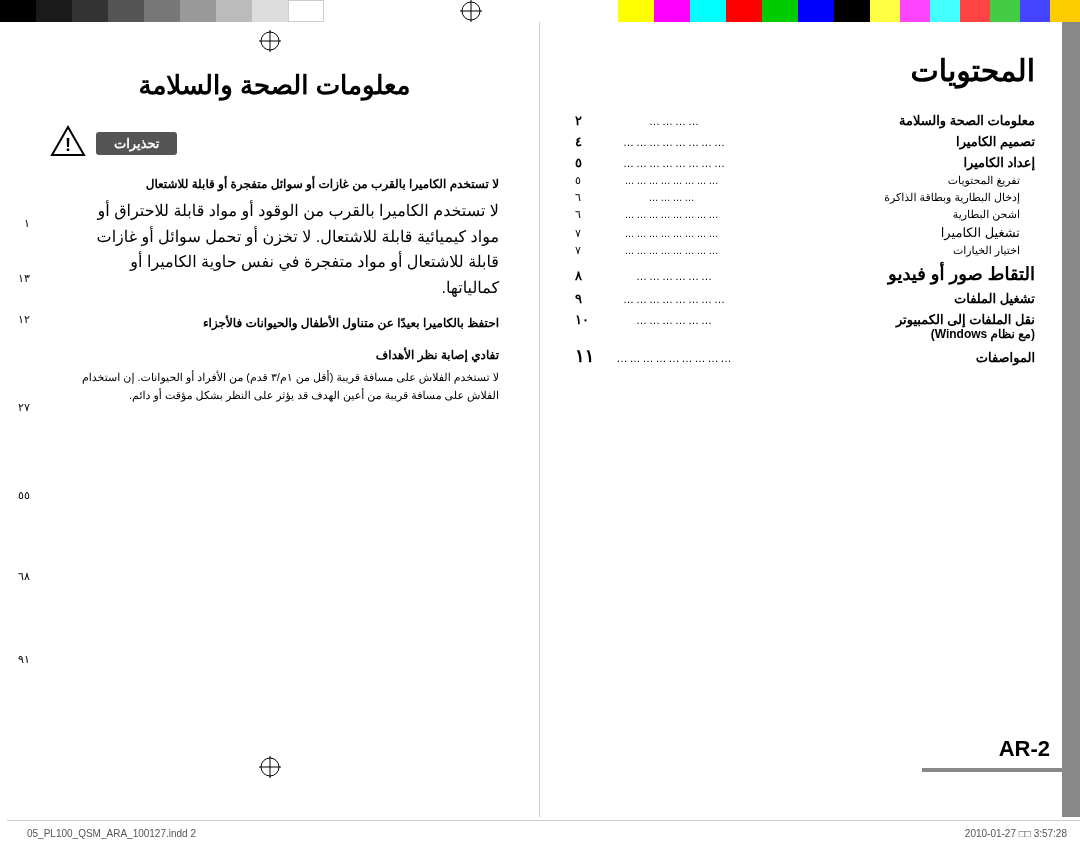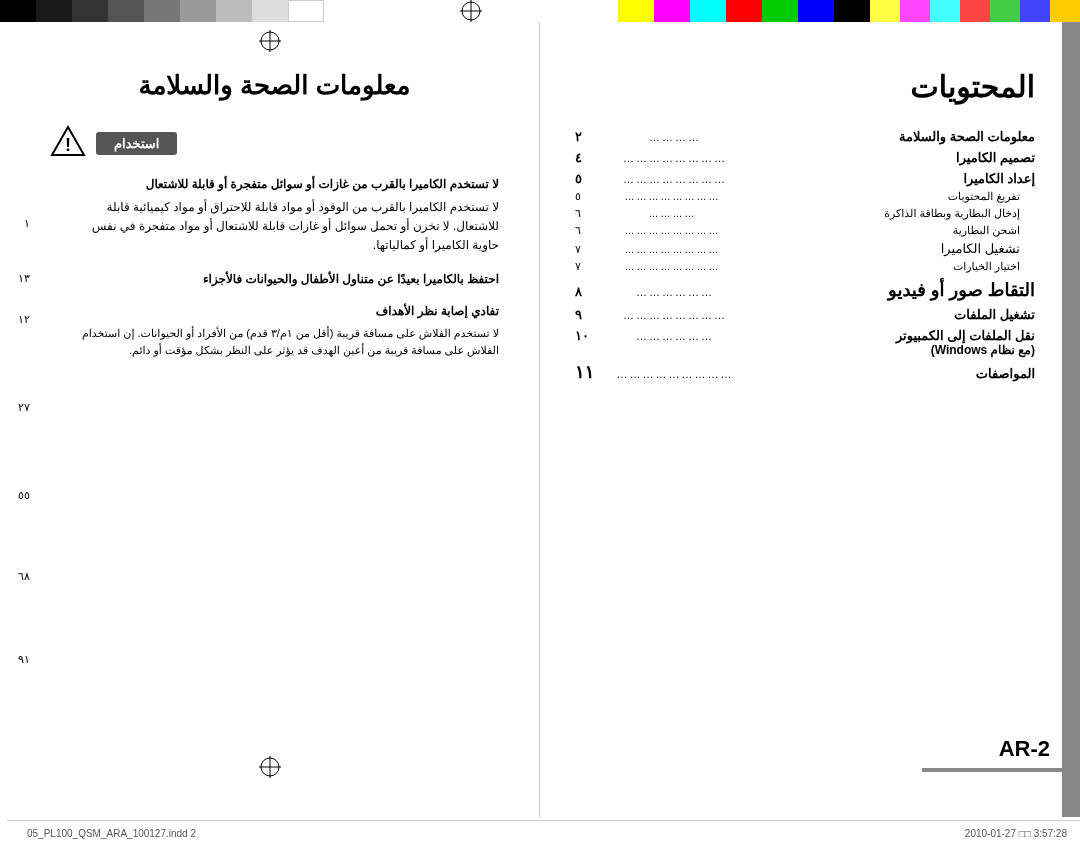--- a/index.html
+++ b/index.html
@@ -59,42 +59,42 @@
       <svg width="22" height="22" viewBox="0 0 22 22">
         <circle cx="11" cy="11" r="9" fill="none" stroke="#000" stroke-width="1"></circle>
         <line x1="11" y1="0" x2="11" y2="22" stroke="#000" stroke-width="1"></line>
         <line x1="0" y1="11" x2="22" y2="11" stroke="#000" stroke-width="1"></line>
       </svg>
     </div>
 
     <h1 style="font-size:26px;font-weight:bold;text-align:center;margin-top:28px;margin-bottom:22px;direction:rtl;color:#000;font-family:Arial,sans-serif;">معلومات الصحة والسلامة</h1>
 
     <div style="display:flex;flex-direction:row;align-items:center;justify-content:flex-end;gap:10px;margin-bottom:12px;">
-      <div style="background:#555;color:#fff;padding:4px 18px;font-size:13px;font-weight:bold;border-radius:3px;direction:rtl;">استخدام</div>
+      <div style="background:#555;color:#fff;padding:4px 18px;font-size:13px;font-weight:bold;border-radius:3px;direction:rtl;">تحذيرات</div>
       <div>
         <svg width="36" height="36" viewBox="0 0 36 36">
           <polygon points="18,4 34,32 2,32" fill="#fff" stroke="#000" stroke-width="2"></polygon>
           <text x="18" y="28" text-anchor="middle" font-size="18" font-weight="bold" fill="#000">!</text>
         </svg>
       </div>
     </div>
 
     <div style="position:absolute;left:18px;top:195px;display:flex;flex-direction:column;gap:0px;font-size:11px;color:#000;">
       <div style="margin-bottom:2px;">١</div>
       <div style="margin-top:40px;">١٣</div>
       <div style="margin-top:28px;">١٢</div>
       <div style="margin-top:75px;">٢٧</div>
       <div style="margin-top:75px;">٥٥</div>
       <div style="margin-top:68px;">٦٨</div>
       <div style="margin-top:70px;">٩١</div>
     </div>
 
     <div style="margin-bottom:14px;direction:rtl;">
       <div style="font-size:12px;font-weight:bold;text-align:right;margin-bottom:5px;direction:rtl;color:#000;line-height:1.5;">لا تستخدم الكاميرا بالقرب من  غازات أو سوائل متفجرة أو قابلة للاشتعال</div>
-      <div style="font-size:12px;text-align:right;direction:rtl;line-height:1.6;color:#000;margin-left:28px;">لا تستخدم الكاميرا بالقرب من الوقود أو مواد قابلة للاحتراق أو مواد كيميائية قابلة للاشتعال. لا تخزن أو تحمل سوائل أو غازات قابلة للاشتعال أو مواد متفجرة في نفس حاوية الكاميرا أو كمالياتها.</div>
+      <div style="font-size:16px;text-align:right;direction:rtl;line-height:1.6;color:#000;margin-left:28px;">لا تستخدم الكاميرا بالقرب من الوقود أو مواد قابلة للاحتراق أو مواد كيميائية قابلة للاشتعال. لا تخزن أو تحمل سوائل أو غازات قابلة للاشتعال أو مواد متفجرة في نفس حاوية الكاميرا أو كمالياتها.</div>
     </div>
 
     <div style="margin-bottom:14px;direction:rtl;">
       <div style="font-size:12px;font-weight:bold;text-align:right;margin-bottom:5px;direction:rtl;color:#000;line-height:1.5;">احتفظ بالكاميرا بعيدًا عن متناول الأطفال والحيوانات فالأجزاء</div>
     </div>
 
     <div style="margin-bottom:14px;direction:rtl;">
       <div style="font-size:12px;font-weight:bold;text-align:right;margin-bottom:5px;direction:rtl;color:#000;line-height:1.5;">تفادي إصابة نظر الأهداف</div>
       <div style="font-size:11px;text-align:right;direction:rtl;line-height:1.6;color:#000;">لا تستخدم الفلاش على مسافة قريبة (أقل من ١م/٣ قدم) من الأفراد أو الحيوانات. إن استخدام الفلاش على مسافة قريبة من أعين الهدف قد يؤثر على النظر بشكل مؤقت أو دائم.</div>
     </div>
@@ -102,21 +102,21 @@
     <div style="position:absolute;bottom:35px;left:50%;transform:translateX(-50%);">
       <svg width="22" height="22" viewBox="0 0 22 22">
         <circle cx="11" cy="11" r="9" fill="none" stroke="#000" stroke-width="1"></circle>
         <line x1="11" y1="0" x2="11" y2="22" stroke="#000" stroke-width="1"></line>
         <line x1="0" y1="11" x2="22" y2="11" stroke="#000" stroke-width="1"></line>
       </svg>
     </div>
 
   </div>
 
-  <div style="width:540px;height:795px;background:#fff;position:relative;padding:32px 45px 30px 35px;direction:rtl;">
+  <div style="width:540px;height:795px;background:#fff;position:relative;padding:16px 45px 30px 35px;direction:rtl;">
 
     <div style="position:absolute;right:0;top:0;width:18px;height:100%;background:#888;"></div>
 
     <h1 style="font-size:30px;font-weight:bold;text-align:right;margin-top:15px;margin-bottom:25px;direction:rtl;color:#000;font-family:Arial,sans-serif;">المحتويات</h1>
 
     <div style="direction:rtl;">
 
       <div style="display:flex;justify-content:space-between;align-items:baseline;margin-bottom:6px;direction:rtl;">
         <span style="font-size:13px;font-weight:bold;flex:2;text-align:right;">معلومات الصحة والسلامة</span>
         <span style="flex:1;text-align:center;letter-spacing:2px;font-size:11px;">…………</span>

